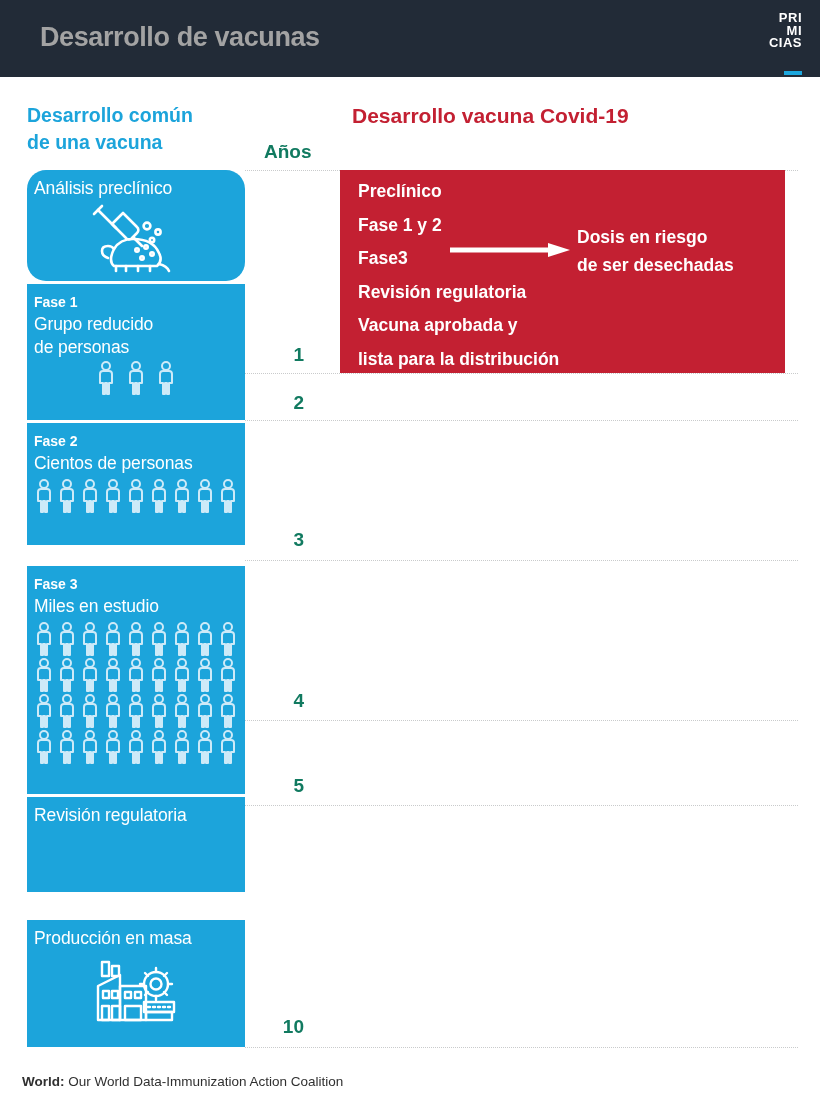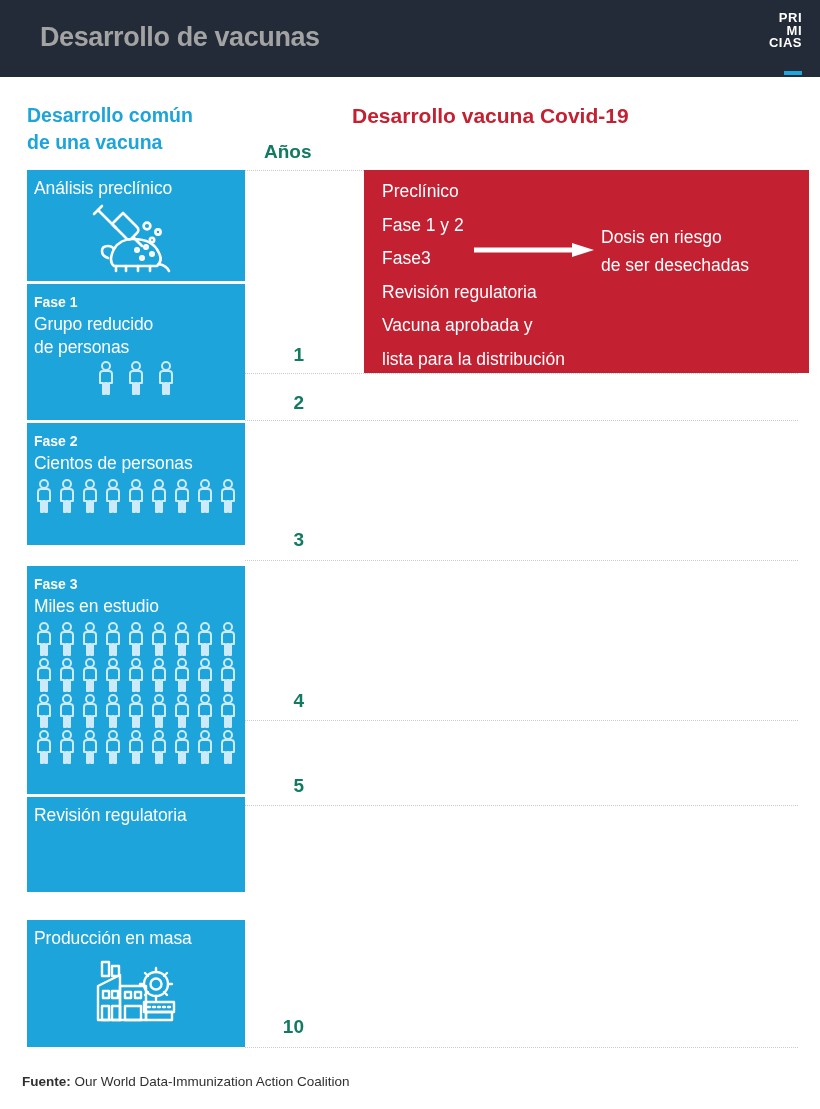--- a/index.html
+++ b/index.html
@@ -76,23 +76,24 @@
     padding: 0 0 0 7px; letter-spacing: -0.1px;
   }
   .blk-pad { padding-top: 7px; }
 
   .people-row {
     display: flex; justify-content: center; gap: 4px;
   }
 
   
   .redbox {
-    position: absolute; left: 364px; top: 170px;
+    position: absolute; left: 340px; top: 170px;
     width: 445px; height: 203px;
     background: #C32032;
+    font-weight: bold;
   }
   .red-lines {
     position: absolute; left: 18px; top: 5px;
     font-size: 17.5px; line-height: 33.5px; color: #ffffff;
   }
   .red-right {
     position: absolute; left: 237px; top: 53px;
     font-size: 17.5px; line-height: 28px; color: #ffffff;
   }
   .arrow-wrap {
@@ -138,21 +139,21 @@
       <div class="gridline" style="top: 1047px;"></div>
       <div class="yearlabel" style="top: 344px; left: 258px;">1</div>
       <div class="yearlabel" style="top: 392px; left: 258px;">2</div>
       <div class="yearlabel" style="top: 529px; left: 258px;">3</div>
       <div class="yearlabel" style="top: 690px; left: 258px;">4</div>
       <div class="yearlabel" style="top: 775px; left: 258px;">5</div>
       <div class="yearlabel" style="top: 1016px; left: 258px;">10</div>
     </div>
 
   <div class="blue-col" id="bluecol">
-      <div class="blk blk-pad" style="top: 0px; height: 111px;">
+      <div class="blk blk-pad" style="top: 0px; height: 111px; border-radius: 19px;">
         <div class="blk-text">Análisis preclínico</div>
         <div style="display: flex; justify-content: center; margin-top: 2px;">
           <svg width="92" height="76" viewBox="0 0 92 76">
             <g fill="none" stroke="#ffffff" stroke-width="2.6" stroke-linecap="round" stroke-linejoin="round">
               <path d="M8 8 l18 18"></path>
               <path d="M4 12 l8 -8"></path>
               <path d="M22 22 l14 14 a4 4 0 0 0 6 0 l5 -5 a4 4 0 0 0 0 -6 l-14 -14 z"></path>
               <path d="M44 36 l8 8"></path>
               <circle cx="57" cy="24" r="3.4"></circle>
               <circle cx="68" cy="30" r="2.6"></circle>
@@ -435,16 +436,16 @@
         <polygon points="98,1 120,8 98,15" fill="#ffffff"></polygon>
       </svg>
     </div>
     <div class="red-right">
       <div>Dosis en riesgo</div>
       <div>de ser desechadas</div>
     </div>
   </div>
 
   <div class="footer">
-    <b>Fuente:</b><span> Our World Data-Immunization Action Coalition</span>
+    <b>World:</b><span> Our World Data-Immunization Action Coalition</span>
   </div>
 
 </div>
 
 </body></html>

